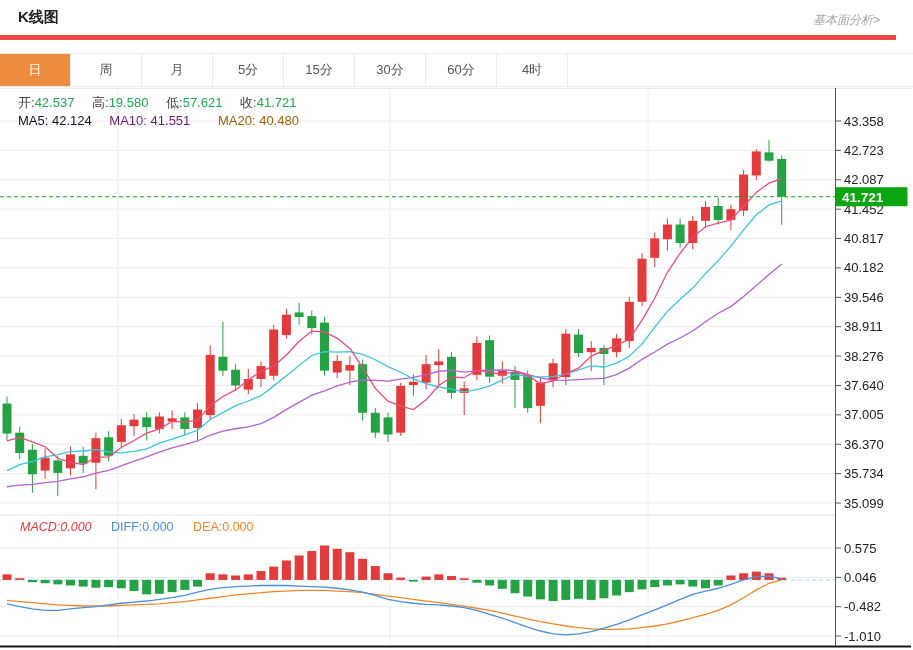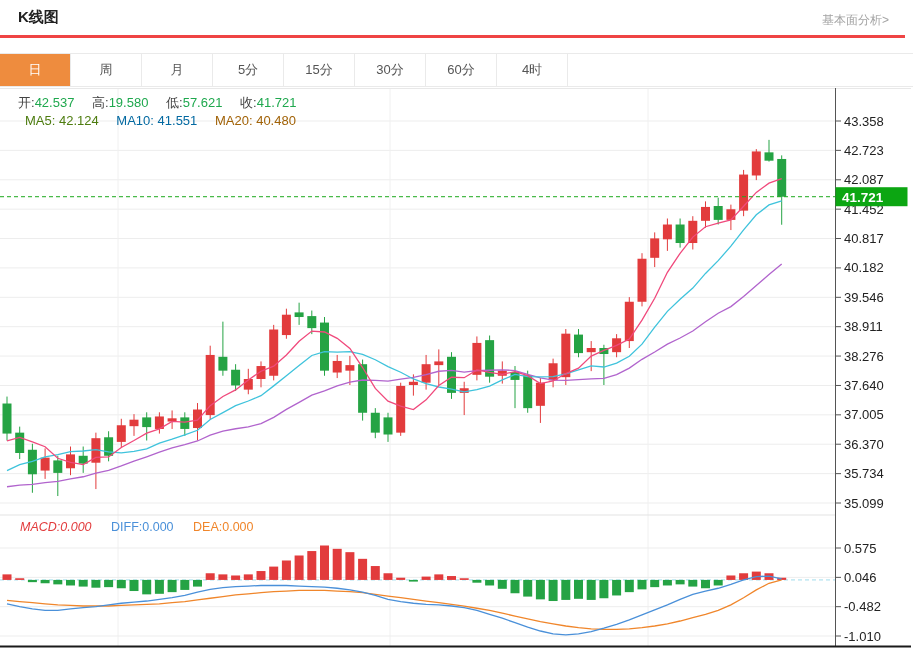--- a/index.html
+++ b/index.html
@@ -1,36 +1,36 @@
 <!DOCTYPE html>
 <html><head>
 <meta charset="utf-8">
 <style>
   html,body{margin:0;padding:0;}
   body{
     width:913px;height:650px;position:relative;overflow:hidden;background:#fff;
     font-family:"Liberation Sans","DejaVu Sans",sans-serif;
   }
-  .hdr{position:absolute;top:0;left:0;right:8px;height:35px;border-bottom:3px solid #ef4444;}
+  .hdr{position:absolute;top:0;left:0;right:17px;height:35px;border-bottom:5px solid #ef4444;}
   .title{position:absolute;left:18px;top:8px;font-size:15px;font-weight:bold;color:#222;}
-  .fa-link{position:absolute;right:16px;top:12px;font-size:12px;color:#a3a3a3;cursor:pointer;}
+  .fa-link{position:absolute;right:16px;top:12px;font-size:12px;color:#a3a3a3;cursor:pointer;font-style:italic;}
   .tabs{position:absolute;top:53px;left:0;right:0;height:32px;display:flex;
         border-top:1px solid #eaeaea;border-bottom:1px solid #eaeaea;background:#fff;}
   .tab{width:71px;line-height:32px;text-align:center;font-size:13px;color:#555;
        border-right:1px solid #eaeaea;cursor:pointer;box-sizing:border-box;}
   .tab.sel{background:#ee8c3e;color:#fff;}
   .chart-svg{position:absolute;top:88px;left:0;}
   .inforow{position:absolute;left:18px;font-size:13px;white-space:nowrap;pointer-events:none;}
   .row-ohlc{top:94px;}
   .row-ma{top:113px;}
   .row-macd{top:520px;left:20px;font-size:12.5px;}
   .lbl{color:#444;}
   .val{color:#1fa84e;margin-right:14px;text-align:right;}
-  .ma5{color:#4d7c0f;margin-right:14px;margin-left:7px;}
-  .ma10{color:#0369a1;margin-right:14px;}
+  .ma5{color:#0f172a;margin-right:14px;}
+  .ma10{color:#701a75;margin-right:24px;}
   .ma20{color:#a16207;}
   .m-macd{color:#e23b3c;margin-right:16px;font-style:italic;}
   .m-diff{color:#4a90d9;margin-right:16px;text-align:center;}
   .m-dea{color:#f0862b;}
 </style>
 </head>
 <body>
 
 <div class="hdr">
   <span class="title">K线图</span>

